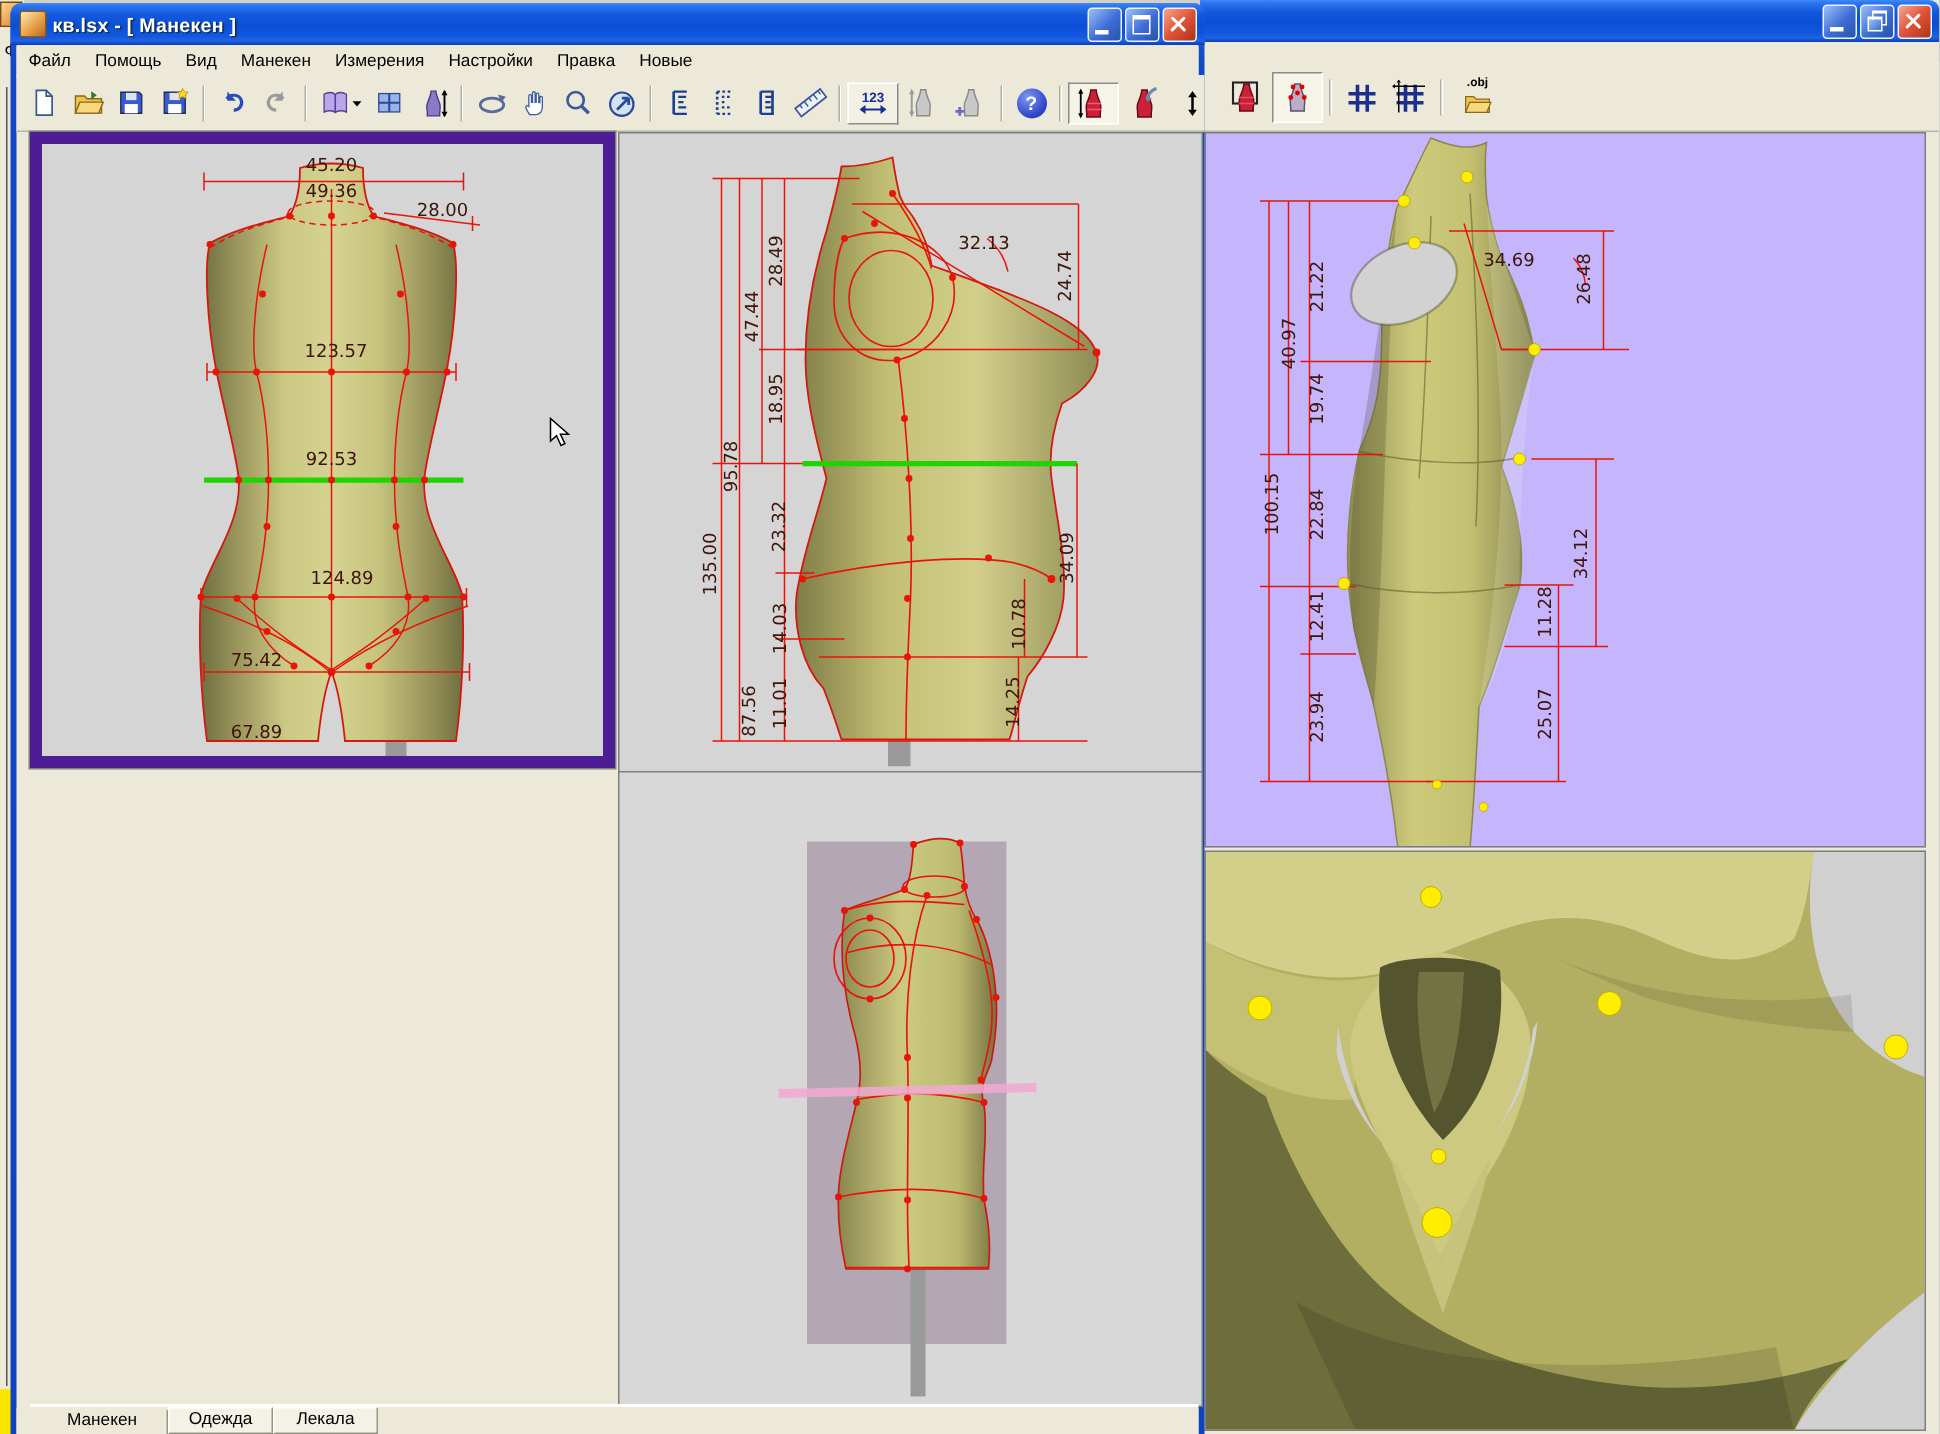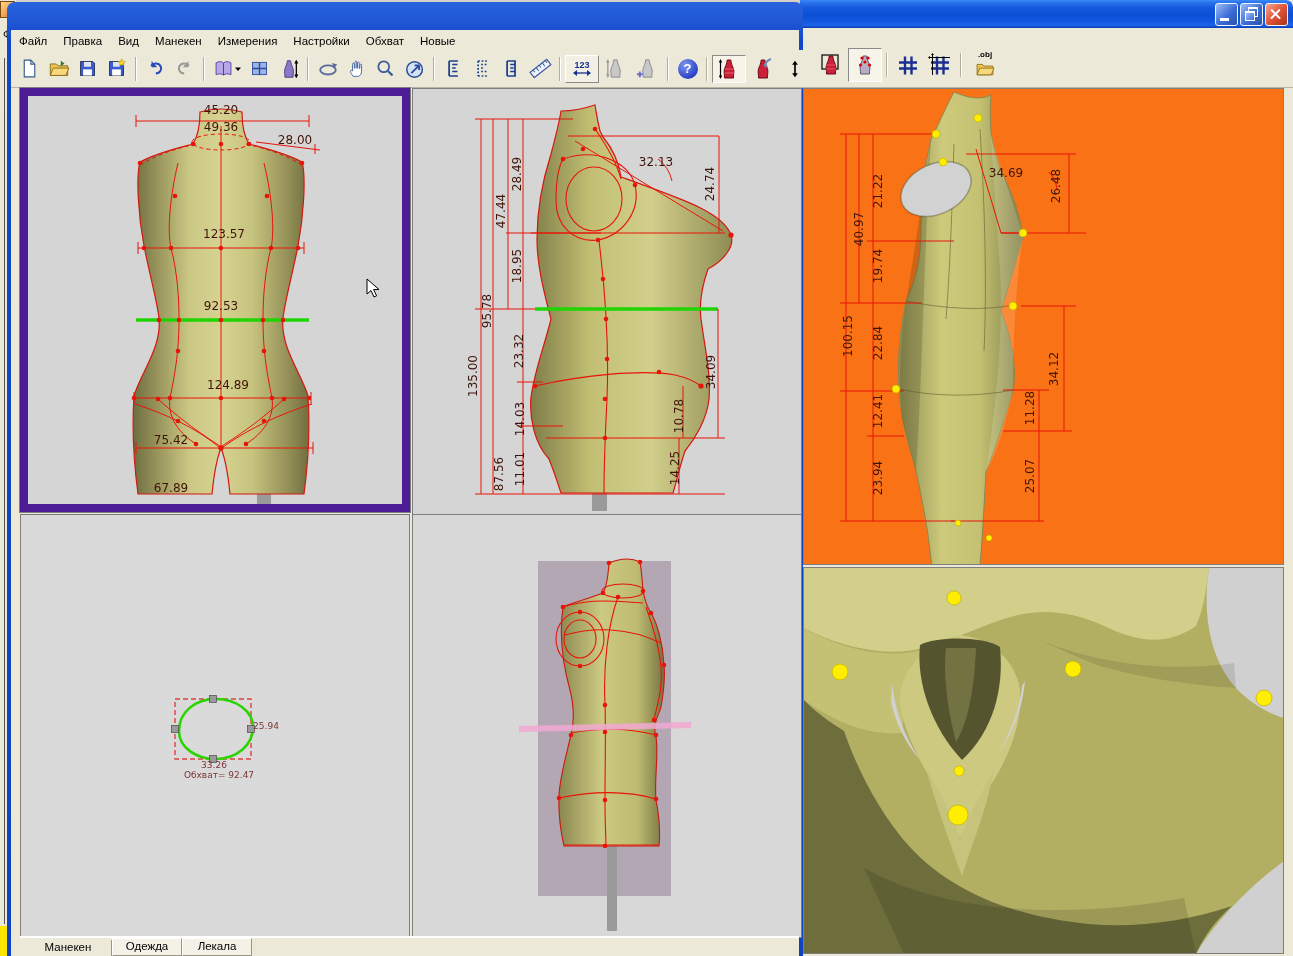--- a/index.html
+++ b/index.html
@@ -173,21 +173,21 @@
     </div>
     <div class="sep"></div>
     <div class="ti" style="width:36px;height:34px;flex-direction:column">
       <span style="font:bold 8px 'Liberation Sans',sans-serif;color:#000;line-height:8px">.obj</span>
       <svg width="22" height="20" viewBox="0 0 24 24">
             <use href="#s-folder" fill="#eec352" stroke="#8a6a14" stroke-width="1"></use>
           </svg>
     </div>
   </div>
 
-  <div class="vp" style="left:3px;top:88px;width:481px;height:477px;background:#f97316">
+  <div class="vp" style="left:3px;top:88px;width:481px;height:477px;background:#c4b5fd">
     <svg class="canvas" width="480" height="476" viewBox="0 0 480 476">
       <defs>
         <linearGradient id="g3d" x1="0" y1="0" x2="1" y2="0">
           <stop offset="0" stop-color="#8f8d52"></stop>
               <stop offset=".35" stop-color="#cdca7c"></stop>
           <stop offset=".65" stop-color="#c4c172"></stop>
               <stop offset="1" stop-color="#7f7d48"></stop>
         </linearGradient>
       </defs>
       <path d="M150 3 C142 18 138 28 127 50 C120 80 117 110 117 140 C117 180 108 198 102 212 C96 240 93 270 95 300 C98 340 108 365 112 382 C118 410 124 440 127 470 L128 476 L176 476 C178 455 180 420 182 382 C192 360 200 330 209 302 C212 285 211 258 197 222 C203 203 212 172 219 148 C215 118 205 98 196 80 C191 64 188 52 187 42 C186 28 186 14 187 6 C175 12 162 8 150 3 Z" fill="url(#g3d)" stroke="#8a8850" stroke-width="1"></path>
@@ -248,30 +248,45 @@
         <circle cx="460" cy="130" r="8"></circle>
             <circle cx="155" cy="203" r="5"></circle>
             <circle cx="154" cy="247" r="10"></circle>
       </g>
     </svg>
   </div>
 </div>
 
 <div class="abs" style="left:7px;top:2px;width:796px;height:954px;z-index:2">
   <div class="abs" style="inset:0;background:linear-gradient(180deg,#2a63e0,#1148c8 40px,#0f44c0);border-radius:8px 8px 0 0"></div>
+  <div class="titlebar" style="height:28px;border-radius:7px 7px 0 0">
+    <div style="width:16px;height:16px;margin:0 4px 0 6px;background:linear-gradient(135deg,#fde9b8,#e8a24a 55%,#b86a20);border:1px solid #8a5a18;border-radius:2px"></div>
+    <span class="ttl">кв.lsx - [ Манекен    ]</span>
+    <div style="flex:1"></div>
+    <div class="winbtn">
+          <span class="mingl"></span>
+        </div>
+    <div class="winbtn">
+          <span class="maxgl"></span>
+        </div>
+    <div class="winbtn close" style="margin-right:5px">
+          <span class="x1"></span>
+          <span class="x2"></span>
+        </div>
+  </div>
   <div class="abs" style="left:4px;top:28px;width:788px;height:926px;background:#ece9d8"></div>
 
   <div class="menubar" style="left:4px;top:29px;width:788px;height:19px">
     <span>Файл</span>
-    <span>Правка</span>
+    <span>Помощь</span>
     <span>Вид</span>
     <span>Манекен</span>
     <span>Измерения</span>
     <span>Настройки</span>
-    <span>Обхват</span>
+    <span>Правка</span>
     <span>Новые</span>
   </div>
 
   <div class="toolbar" style="left:4px;top:48px;width:788px;height:37px;padding-left:4px">
     <div class="ti">
           <svg width="21" height="21" viewBox="0 0 24 24">
             <use href="#s-page" fill="#fff" stroke="#365a8c"></use>
           </svg>
         </div>
     <div class="ti">
@@ -547,35 +562,20 @@
     <span class="ml rot" style="left:107px;top:330px">14.03</span>
     <span class="ml rot" style="left:86px;top:385px">87.56</span>
     <span class="ml rot" style="left:107px;top:380px">11.01</span>
     <span class="ml" style="left:243px;top:73px">32.13</span>
     <span class="ml rot" style="left:297px;top:95px">24.74</span>
     <span class="ml rot" style="left:298px;top:283px">34.09</span>
     <span class="ml rot" style="left:266px;top:327px">10.78</span>
     <span class="ml rot" style="left:262px;top:379px">14.25</span>
   </div>
 
-  <div class="vp" style="left:13px;top:512px;width:390px;height:424px;background:#dadada">
-    <svg class="canvas" width="388" height="422" viewBox="0 0 388 422">
-      <rect x="154" y="184" width="76" height="60" fill="none" stroke="#e04040" stroke-width="1.4" stroke-dasharray="5 3"></rect>
-      <path d="M195 184 C215 184 232 196 232 212 C232 230 216 244 194 244 C176 244 158 233 158 216 C158 197 174 184 195 184 Z" fill="none" stroke="#2ad400" stroke-width="2.6"></path>
-      <g fill="#9a9a9a" stroke="#4a4a4a" stroke-width=".7">
-        <rect x="188.5" y="180.5" width="7" height="7"></rect>
-        <rect x="150.5" y="210.5" width="7" height="7"></rect>
-        <rect x="226.5" y="210.5" width="7" height="7"></rect>
-        <rect x="188.5" y="240.5" width="7" height="7"></rect>
-      </g>
-    </svg>
-    <span class="ml small" style="left:245px;top:211px">25.94</span>
-    <span class="ml small" style="left:193px;top:250px">33.26</span>
-    <span class="ml small" style="left:198px;top:260px">Обхват= 92.47</span>
-  </div>
 
   <div class="vp" style="left:405px;top:512px;width:390px;height:424px;background:#d8d8d8">
     <svg class="canvas" width="388" height="422" viewBox="0 0 388 422">
       <defs>
             <linearGradient id="gq" x1="0" y1="0" x2="1" y2="0">
         <stop offset="0" stop-color="#8a8750"></stop>
               <stop offset=".4" stop-color="#ccc982"></stop>
         <stop offset=".75" stop-color="#bdba70"></stop>
               <stop offset="1" stop-color="#757243"></stop>
             </linearGradient>

